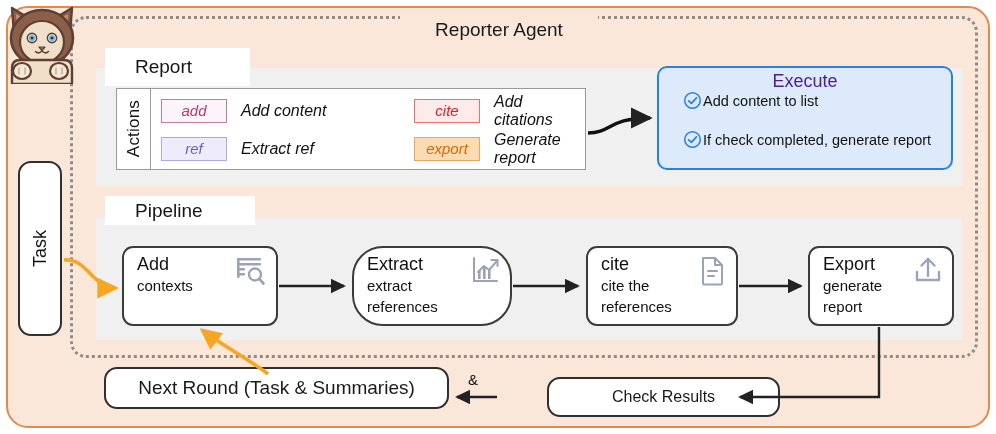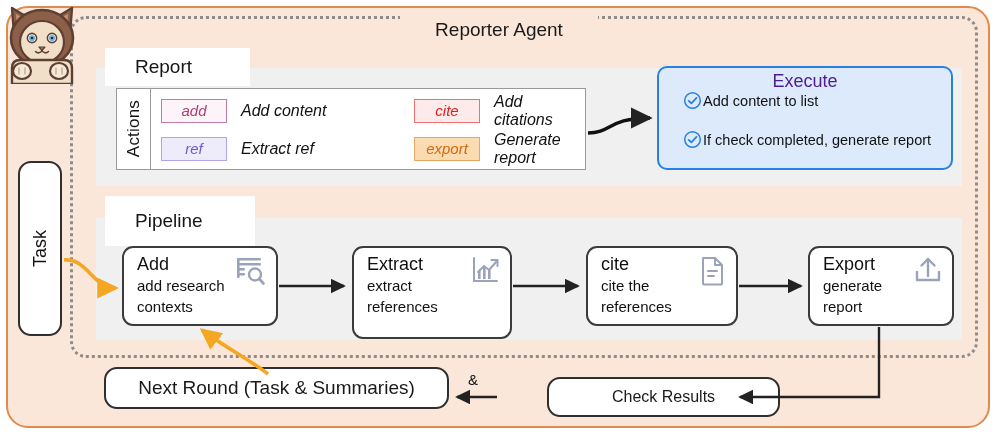--- a/index.html
+++ b/index.html
@@ -259,38 +259,37 @@
     <div class="exec-row r2">
       <svg class="check-icon" width="19" height="19" viewBox="0 0 20 20">
         <circle cx="10" cy="10" r="8.2" fill="none" stroke="#2a7fe0" stroke-width="1.6"></circle>
         <path d="M6 10.3 L8.8 13 L14.2 7.2" fill="none" stroke="#2a7fe0" stroke-width="1.8" stroke-linecap="round" stroke-linejoin="round"></path>
       </svg>
       <span>If check completed, generate report</span>
     </div>
   </div>
 
   <div class="gray-panel" style="left:96px; top:218px; width:866px; height:122px;"></div>
-  <div class="section-chip" style="left:105px; top:196px; width:150px; height:50px;">Pipeline</div>
+  <div class="section-chip" style="left:105px; top:196px; width:150px; height:29px;">Pipeline</div>
 
   <div class="step" style="left:122px; top:246px; width:156px; height:80px;">
     <div class="step-head">Add</div>
-    <div class="step-sub">add research</div>
     <div class="step-sub">contexts</div>
     <svg class="step-icon" width="32" height="30" viewBox="0 0 32 30">
       <rect x="3" y="2" width="24" height="2.6" rx="1" fill="#9aa3b8"></rect>
       <rect x="3" y="7" width="24" height="2.6" rx="1" fill="#9aa3b8"></rect>
       <rect x="3" y="12" width="8" height="2.6" rx="1" fill="#9aa3b8"></rect>
       <rect x="3" y="17" width="8" height="2.6" rx="1" fill="#9aa3b8"></rect>
       <rect x="3" y="2" width="2.6" height="20" rx="1" fill="#9aa3b8"></rect>
       <circle cx="21" cy="18.5" r="6" fill="none" stroke="#9aa3b8" stroke-width="2.4"></circle>
       <line x1="25.4" y1="23" x2="29.5" y2="27.5" stroke="#9aa3b8" stroke-width="2.6" stroke-linecap="round"></line>
     </svg>
   </div>
 
-  <div class="step" style="left:352px; top:246px; width:160px; height:93px;">
+  <div class="step" style="left:352px; top:246px; width:160px; height:80px;border-radius:31px;">
     <div class="step-head">Extract</div>
     <div class="step-sub">extract</div>
     <div class="step-sub">references</div>
     <svg class="step-icon" width="30" height="30" viewBox="0 0 30 30">
       <path d="M4 2 L4 25 L27 25" fill="none" stroke="#9aa3b8" stroke-width="2" stroke-linecap="round"></path>
       <rect x="8" y="15" width="2.6" height="8" fill="#9aa3b8"></rect>
       <rect x="13" y="11" width="2.6" height="12" fill="#9aa3b8"></rect>
       <rect x="18" y="14" width="2.6" height="9" fill="#9aa3b8"></rect>
       <path d="M8 16 L14 10 L19 14 L27 5" fill="none" stroke="#9aa3b8" stroke-width="2" stroke-linecap="round" stroke-linejoin="round"></path>
       <path d="M21.5 4 L27.5 4 L27.5 10" fill="none" stroke="#9aa3b8" stroke-width="2" stroke-linecap="round" stroke-linejoin="round"></path>

